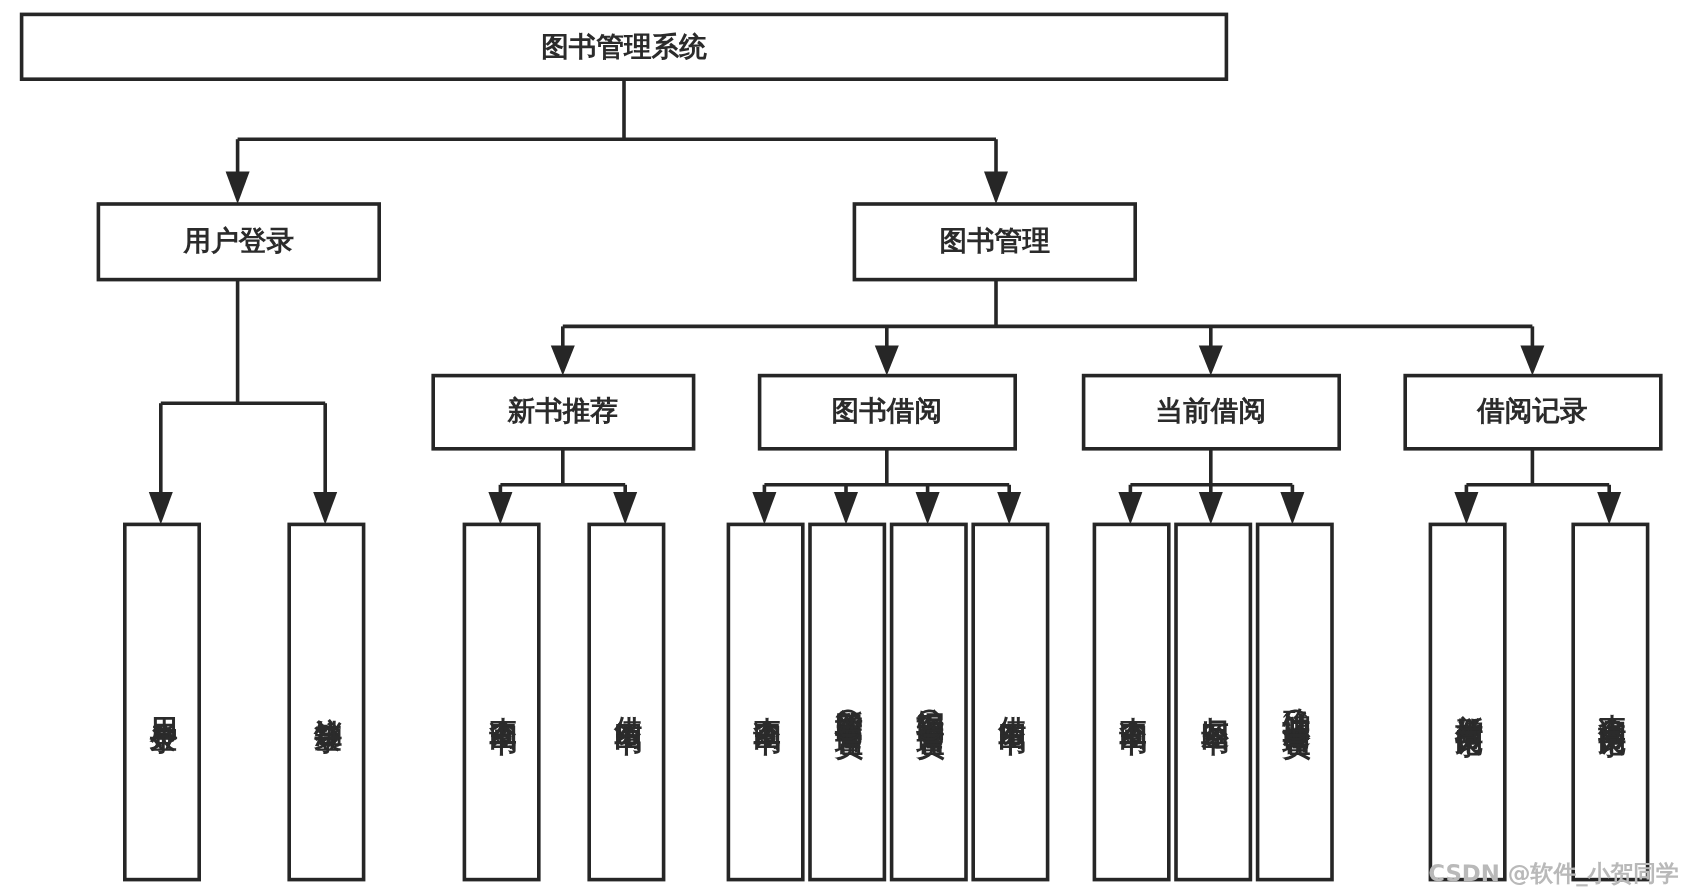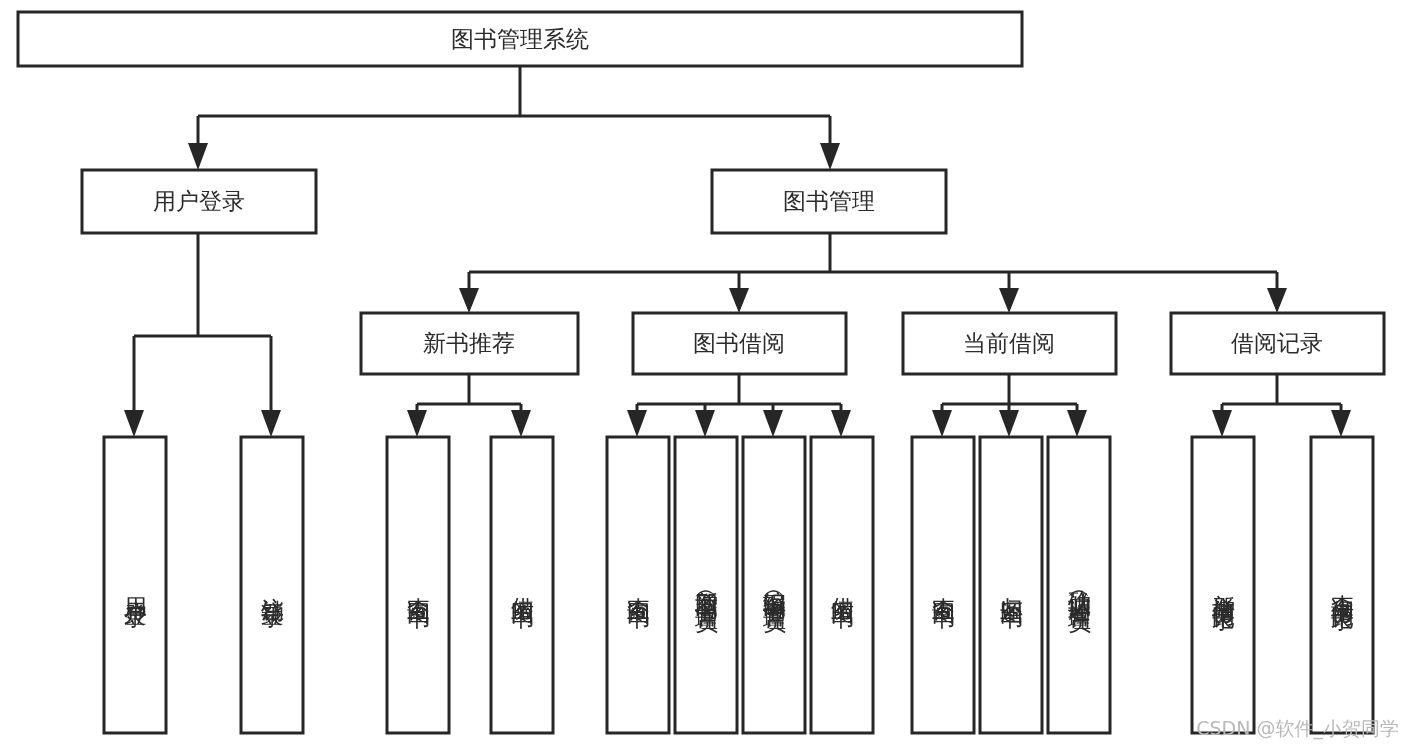--- a/index.html
+++ b/index.html
@@ -10,20 +10,21 @@
   }
   body {
     font-family: "DejaVu Sans", "Liberation Sans", sans-serif;
   }
   #diagram-root {
     position: relative;
     width: 1405px;
     height: 747px;
     background: #ffffff;
     overflow: hidden;
+    font-weight: bold;
   }
   svg.diagram-canvas {
     position: absolute;
     left: 0;
     top: 0;
     width: 1405px;
     height: 747px;
     display: block;
   }
   .node-box {

